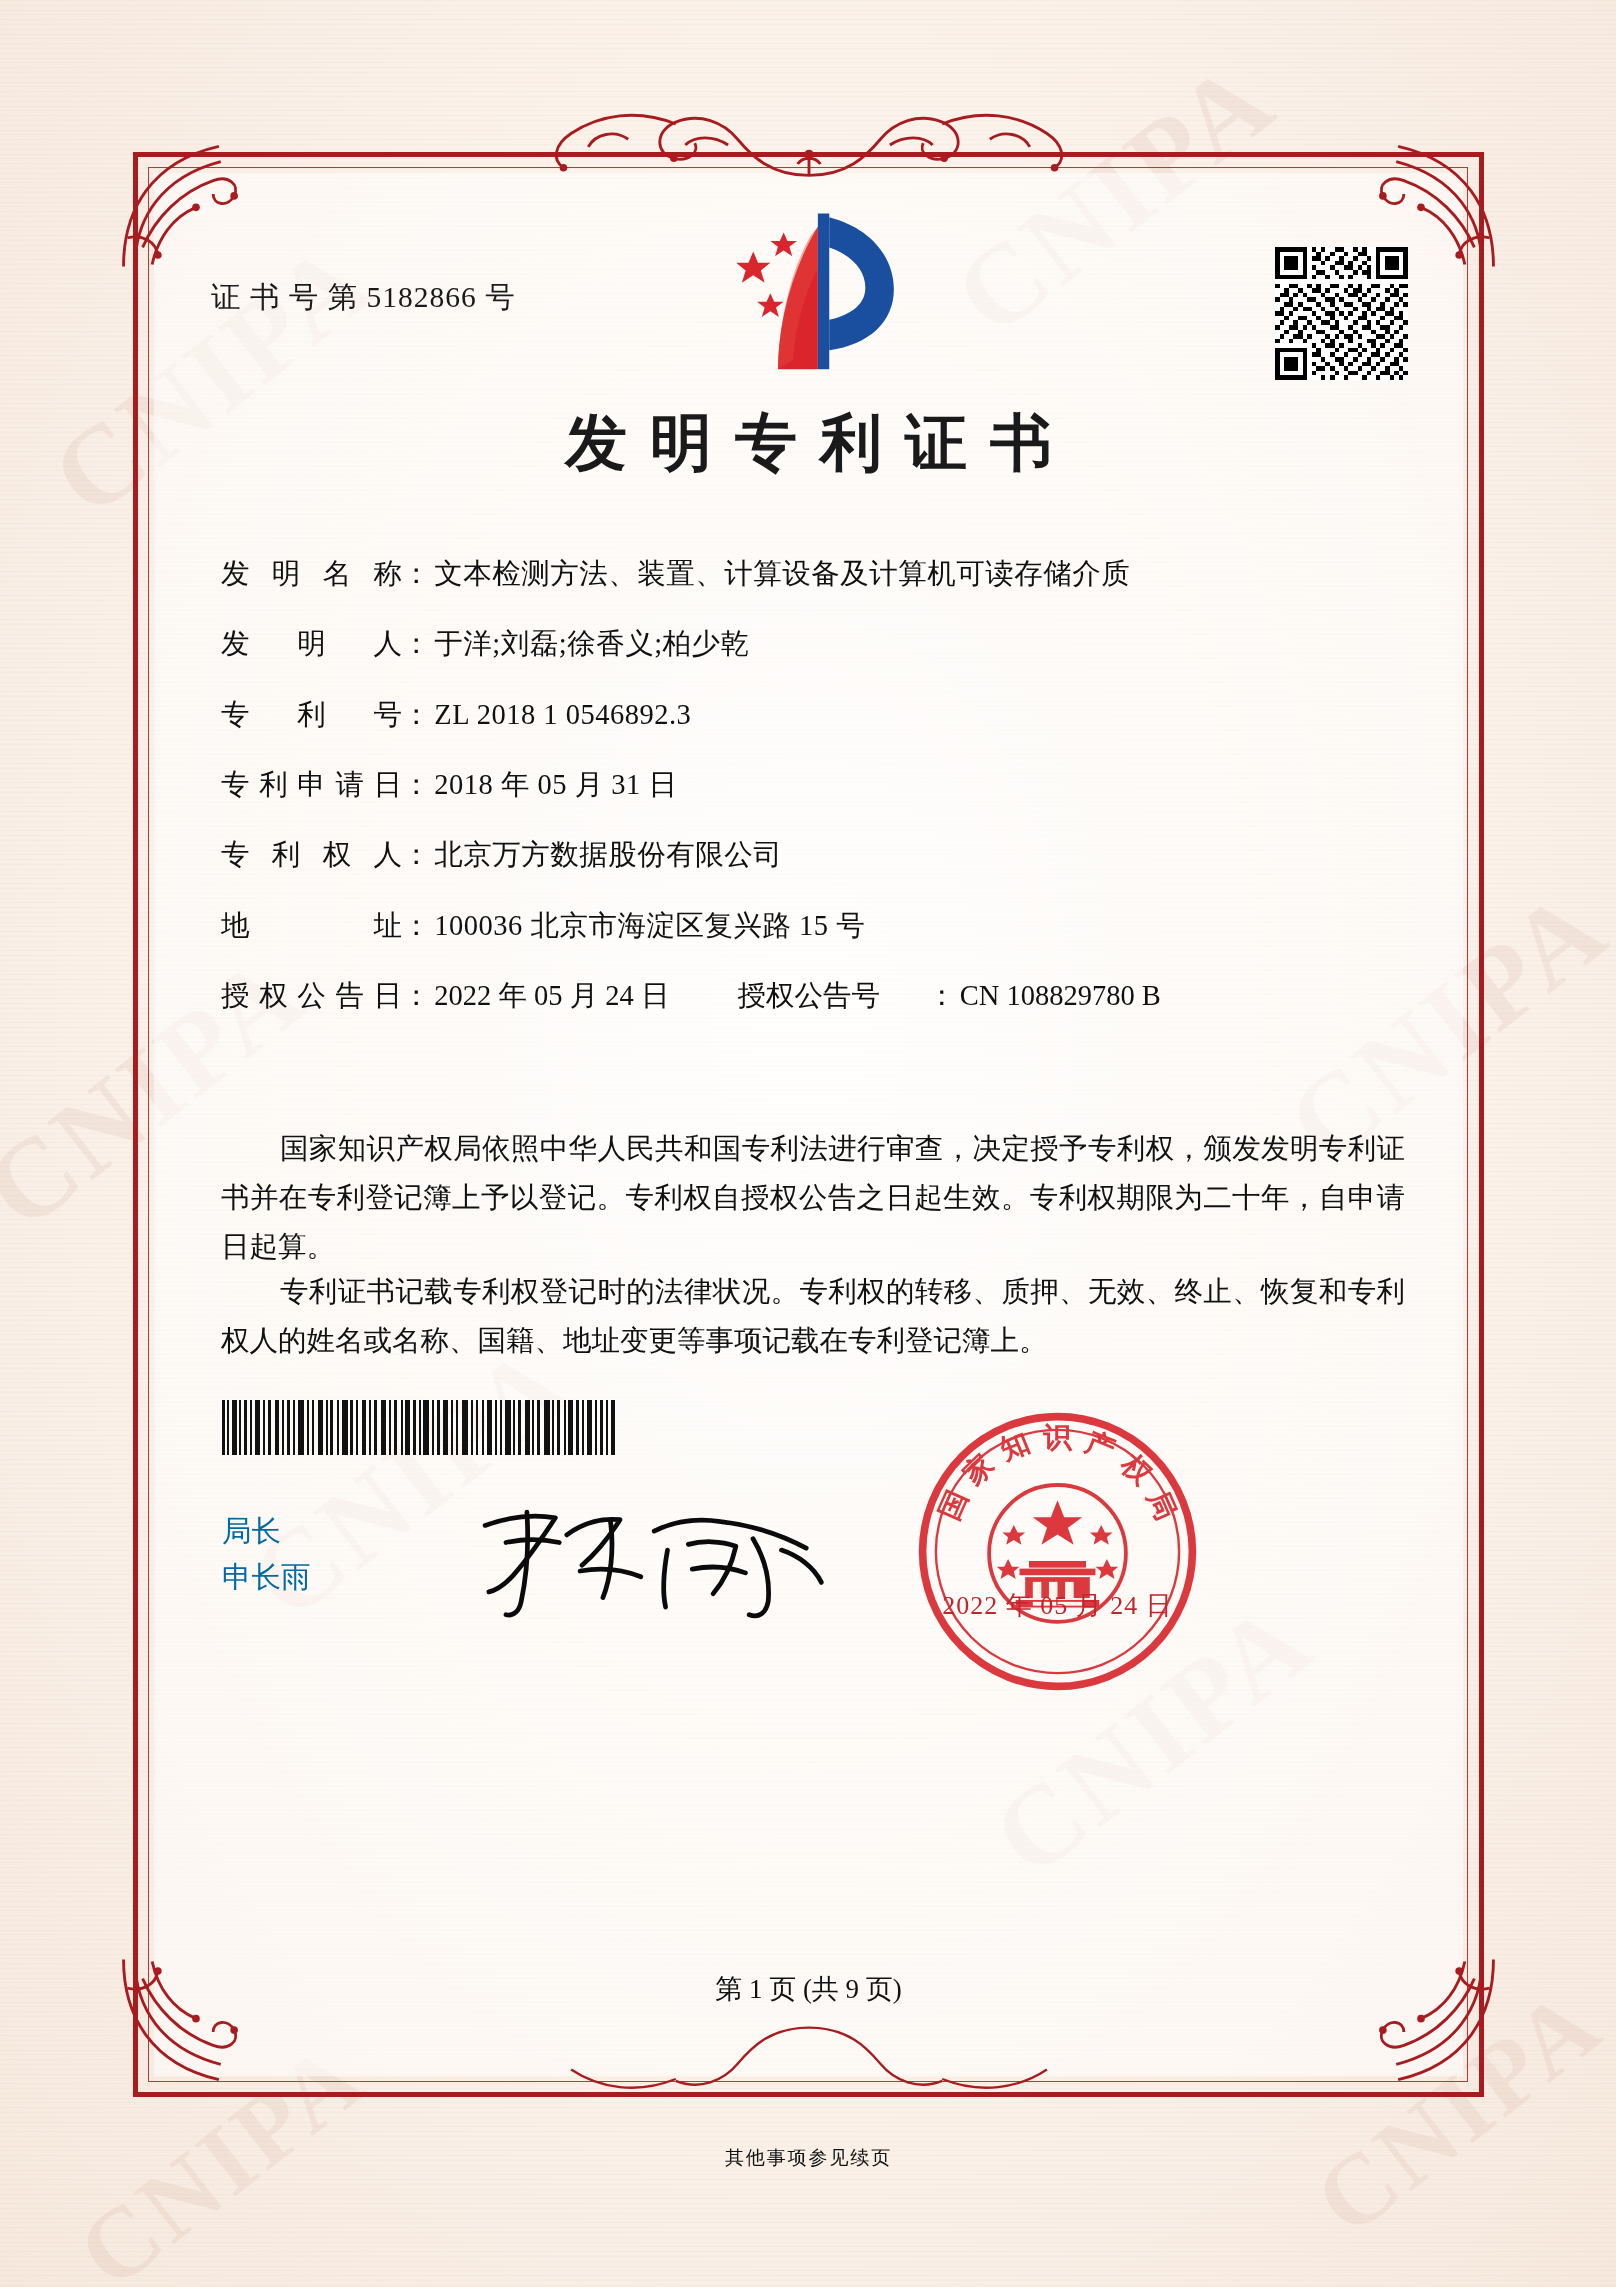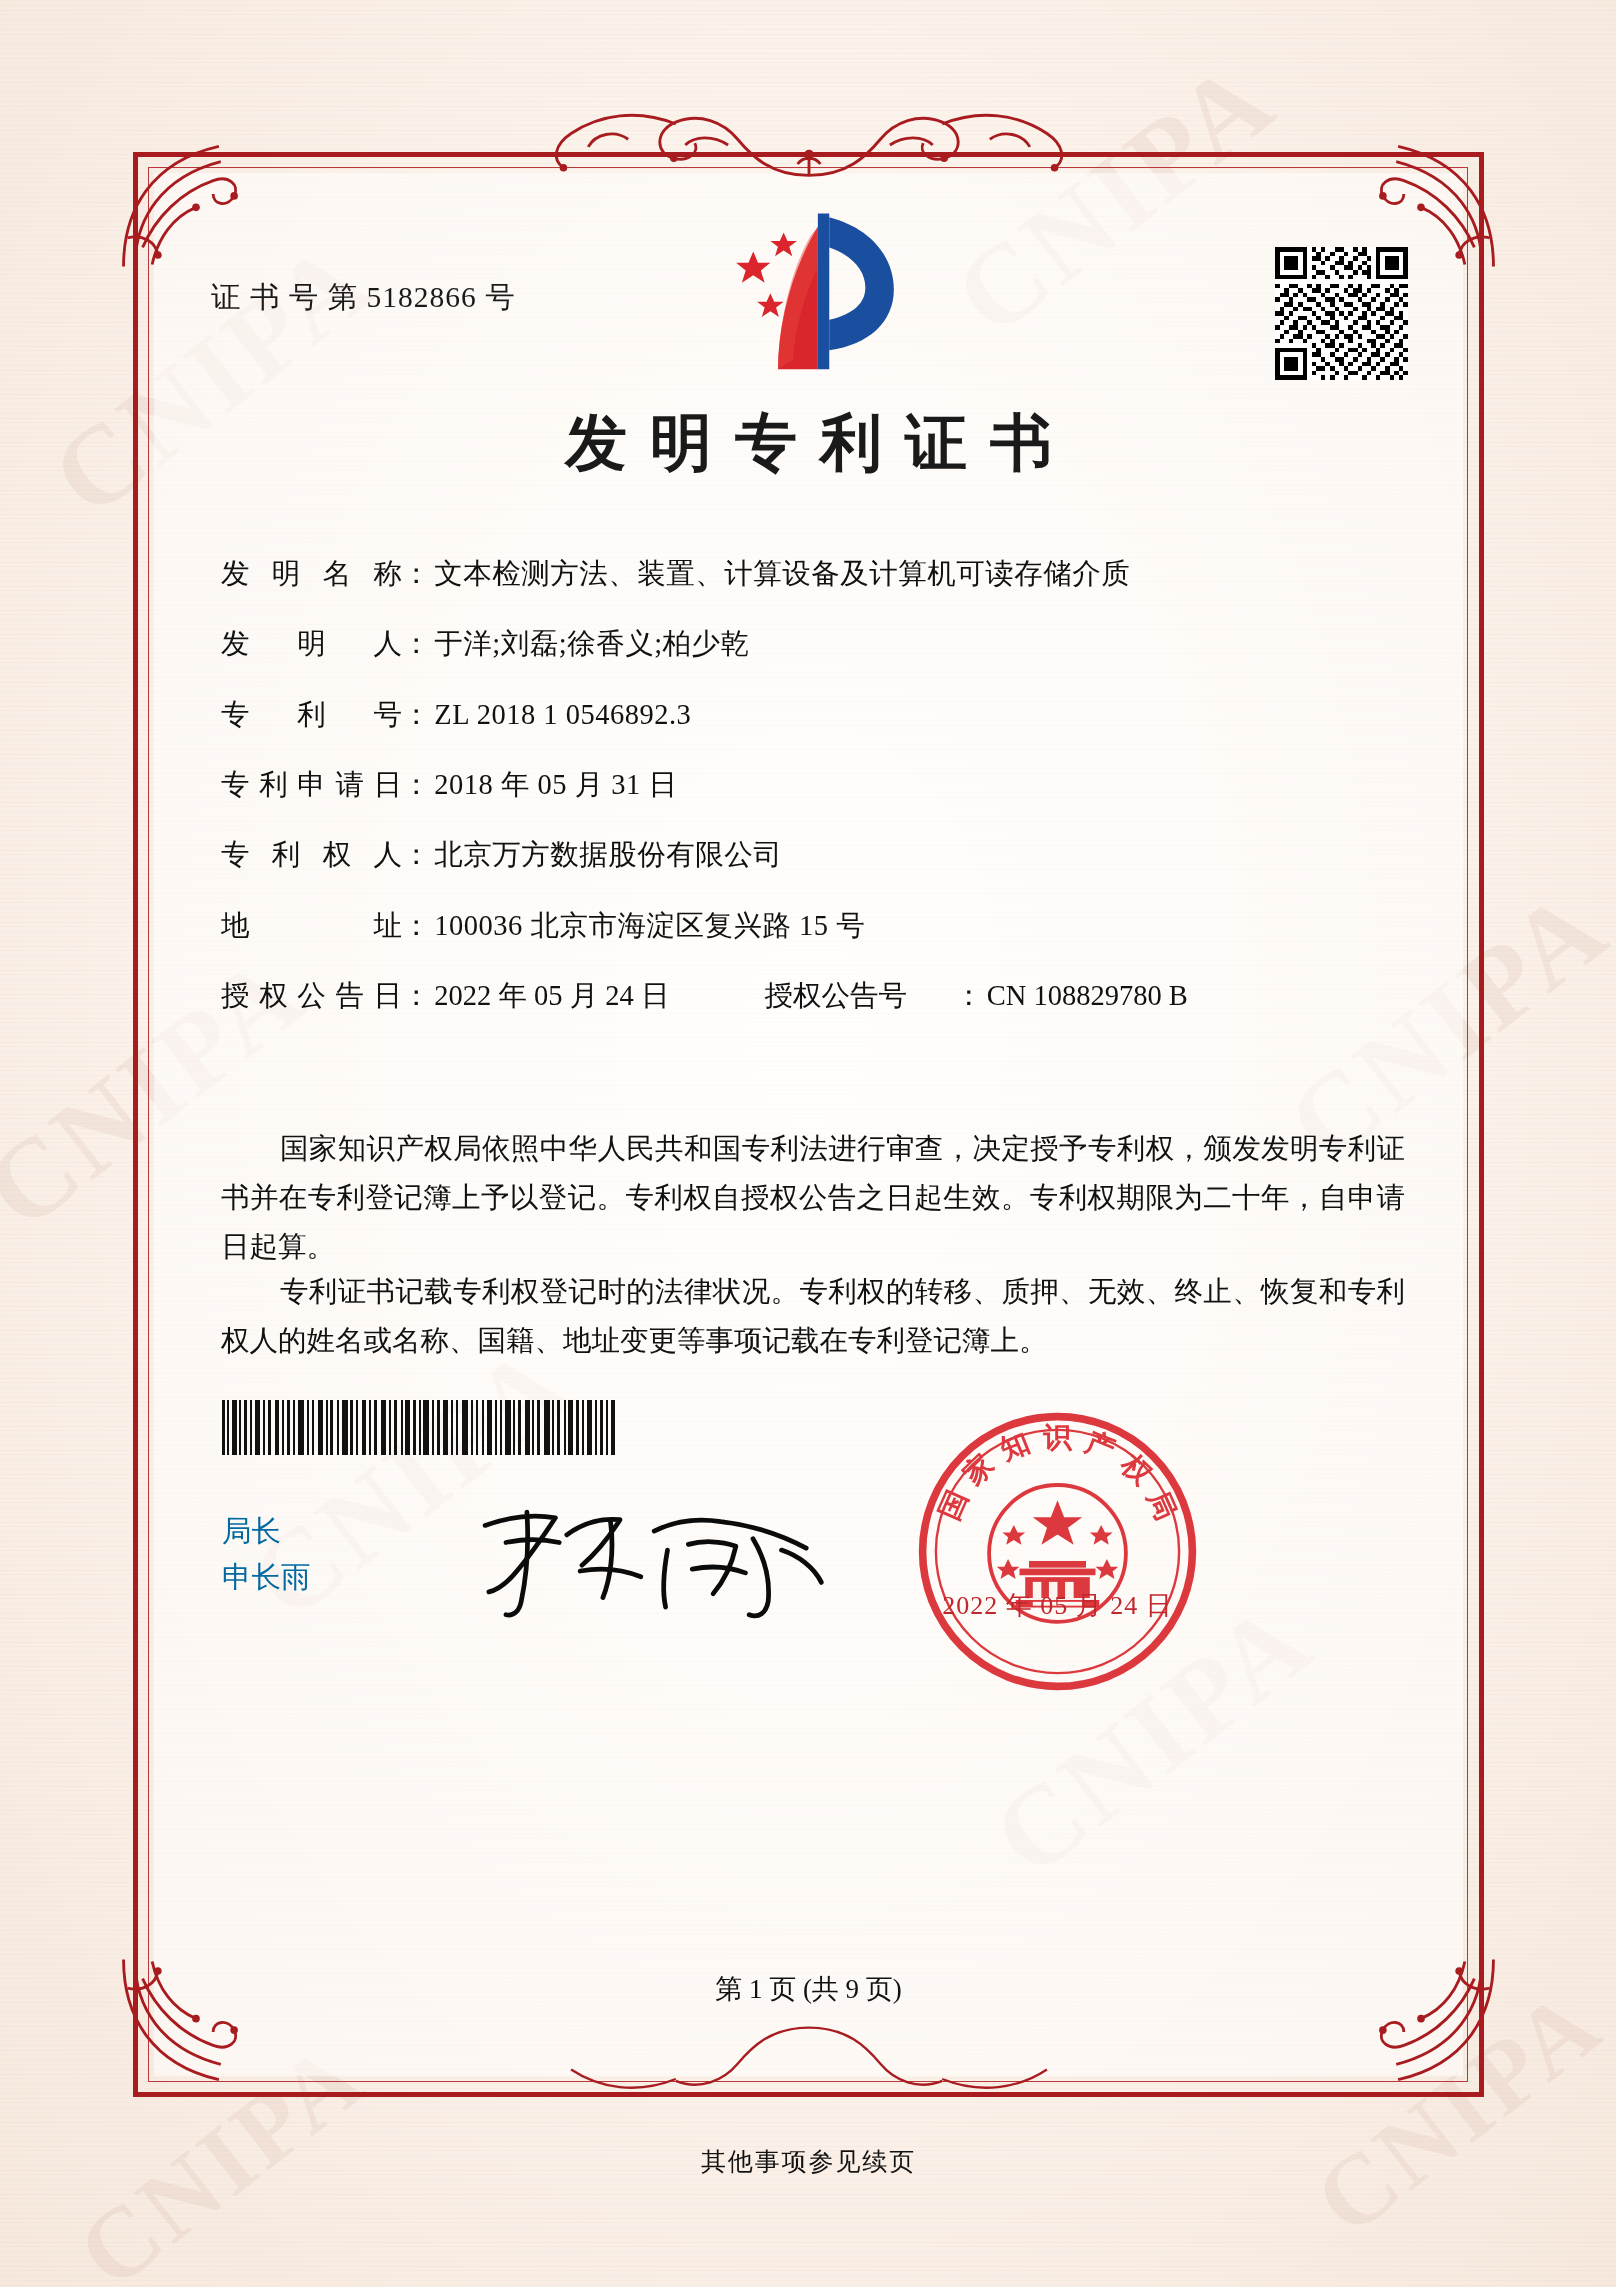--- a/index.html
+++ b/index.html
@@ -149,21 +149,21 @@
     display: flex;
     justify-content: space-between;
     letter-spacing: 0;
   }
   .field-label span { display: inline-block; }
   .field-colon { margin-right: 3.8px; }
   .field-value { flex: 1; letter-spacing: 0.5px; }
 
   .field-row.double { justify-content: flex-start; }
   .grant-no-label {
-    margin-left: 95px;
+    margin-left: 68px;
     width: 190px;
     flex: none;
   }
 
   .para {
     position: absolute;
     left: 67px;
     width: 1184px;
     font-size: 28.5px;
     line-height: 1.72;
@@ -225,21 +225,21 @@
     font-size: 27px;
     color: #111;
   }
 
   .footer-note {
     position: absolute;
     left: 0;
     right: 0;
     top: 2145px;
     text-align: center;
-    font-size: 25px;
+    font-size: 19px;
     color: #111;
     letter-spacing: 1.9px;
   }
 </style>
 </head>
 <body>
 
 <div class="page">
   <div class="paper-texture"></div>
 

